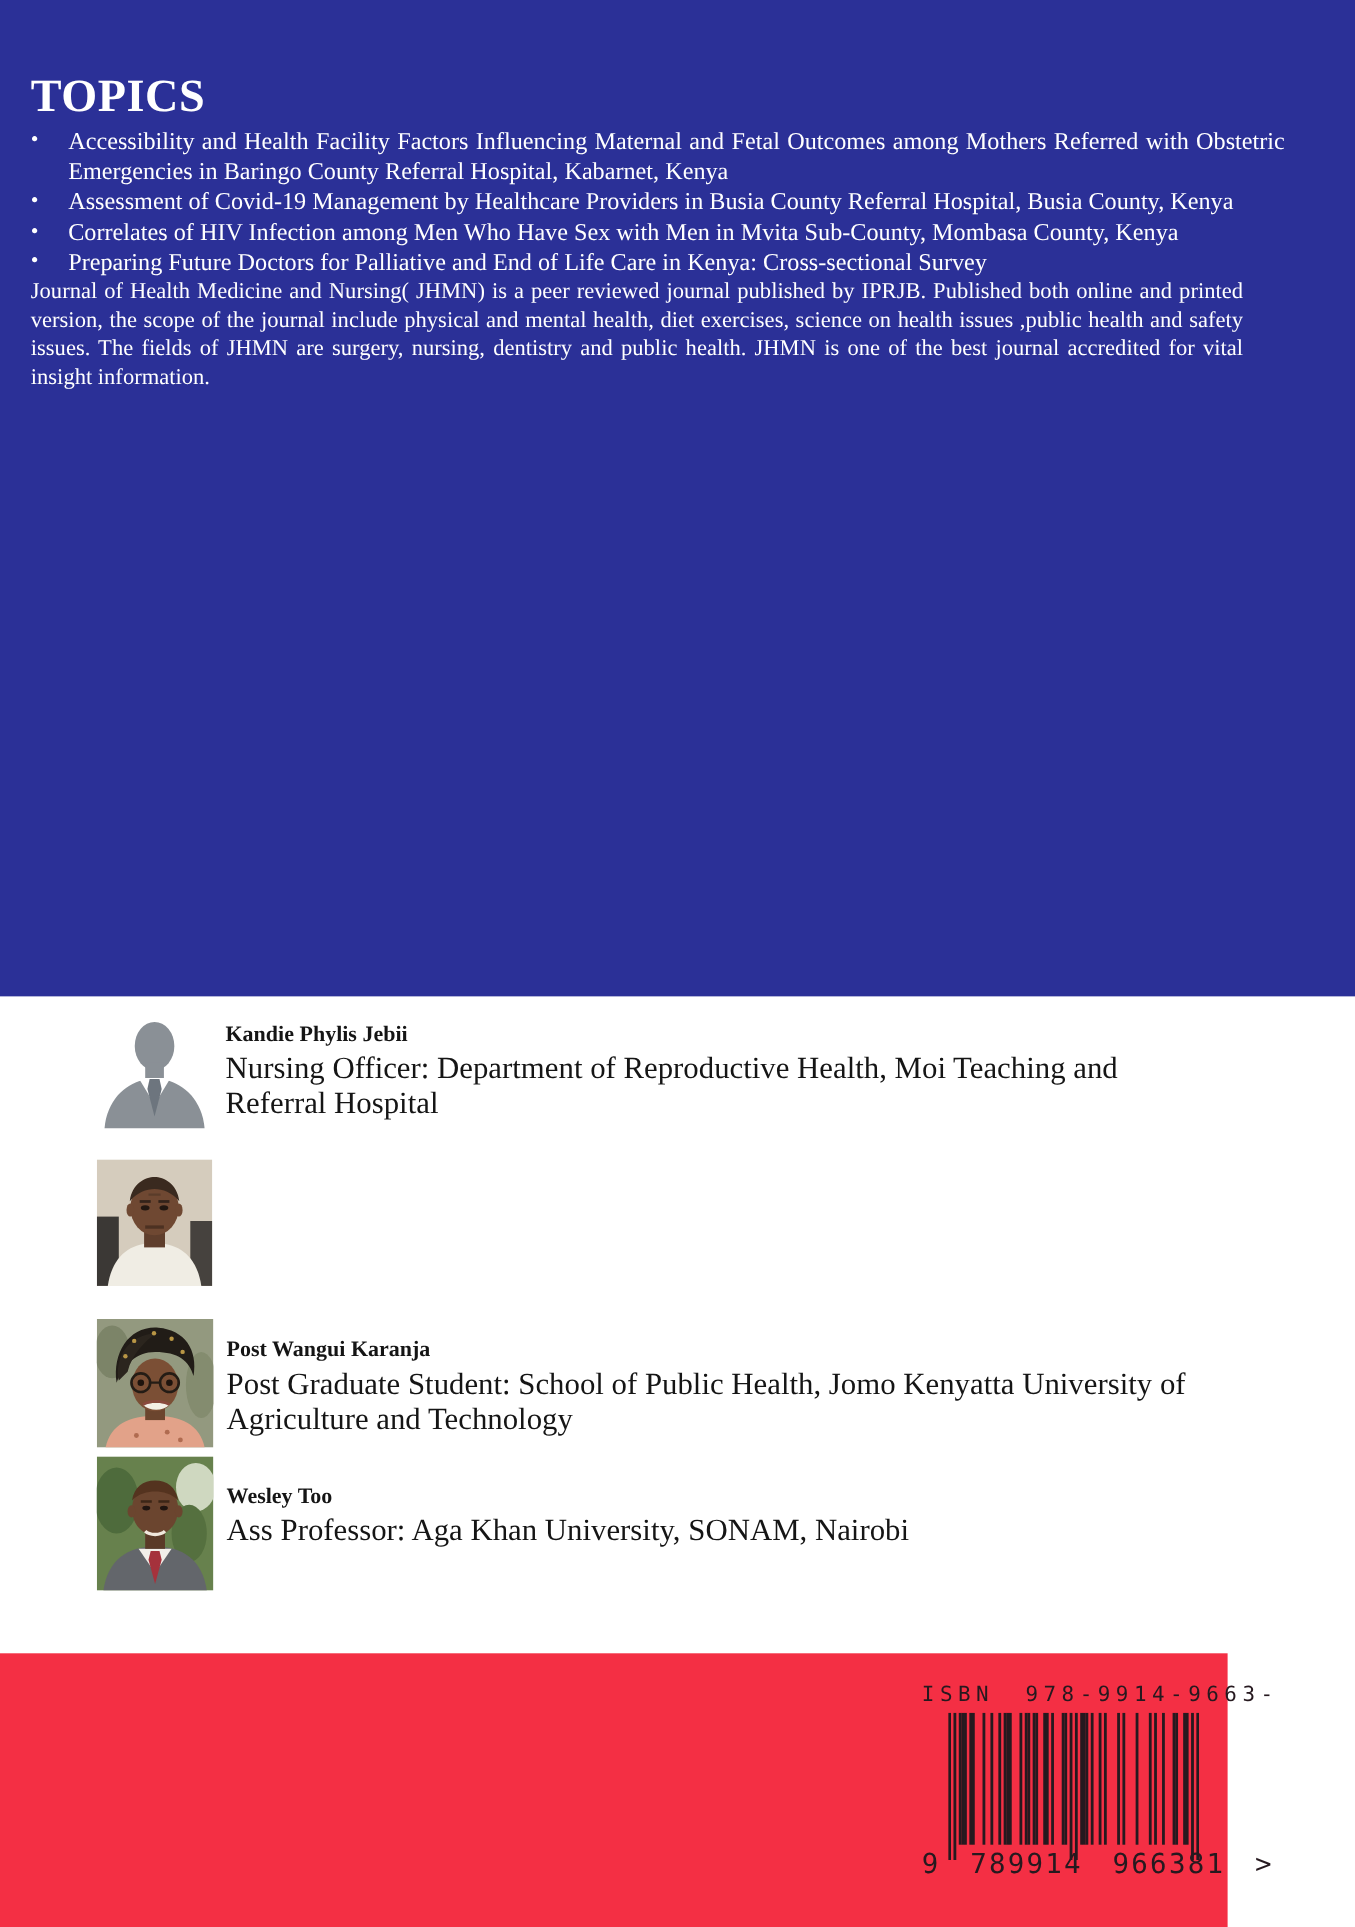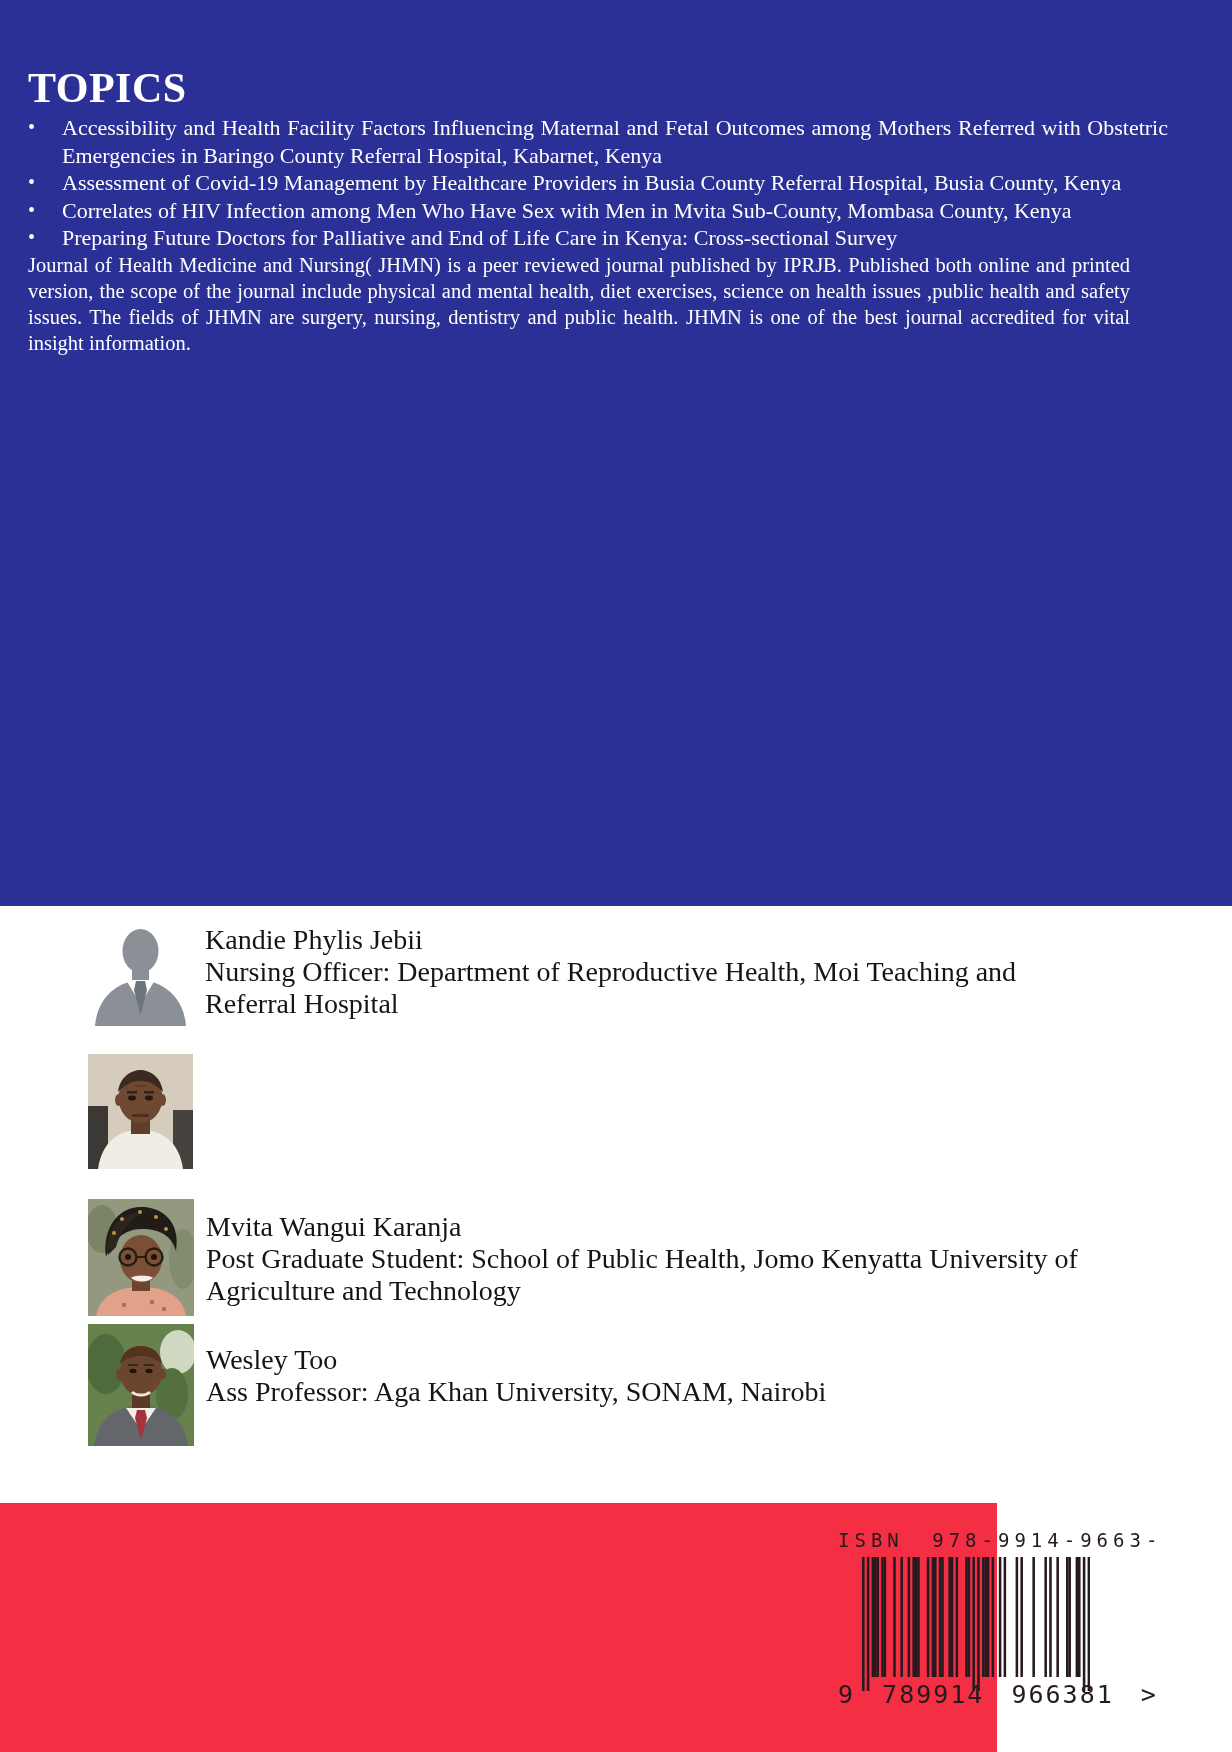--- a/index.html
+++ b/index.html
@@ -55,32 +55,32 @@
   .author-row.gap-a { margin-bottom: 28px; }
   .author-row.gap-b { margin-bottom: 30px; }
   .author-row.gap-c { margin-bottom: 8px; }
   .author-photo {
     flex: 0 0 105px;
     margin-right: 12px;
   }
   .author-photo svg { display: block; }
   .author-text { width: 880px; }
   .author-name {
-    font-size: 28px;
-    font-weight: normal;
+    font-size: 20px;
+    font-weight: bold;
     line-height: 32px;
   }
   .author-role {
     font-size: 28px;
     line-height: 32px;
   }
 
   
   .red-section {
-    width: 997px; height: 249px;
+    width: 1116px; height: 249px;
     background: #f42f44;
     position: relative;
   }
   .barcode-block {
     position: absolute;
     left: 838px; top: 26px;
     width: 276px;
     text-align: center;
   }
   .isbn-label {
@@ -194,21 +194,21 @@
           <circle cx="40" cy="58" r="8.5" fill="none" stroke="#241c15" stroke-width="2.4"></circle>
           <circle cx="66" cy="58" r="8.5" fill="none" stroke="#241c15" stroke-width="2.4"></circle>
           <path d="M48.5,58 L57.5,58" stroke="#241c15" stroke-width="2" fill="none"></path>
           <circle cx="40" cy="58" r="3" fill="#1d130d"></circle>
           <circle cx="66" cy="58" r="3" fill="#1d130d"></circle>
           <path d="M42,78 C48,84 60,84 66,78 C60,76 48,76 42,78 Z" fill="#f4efe6"></path>
           <path d="M42,78 C48,74 60,74 66,78" stroke="#8a4a3e" stroke-width="2.4" fill="none"></path>
         </svg>
       </div>
       <div class="author-text" style="padding-top:12px;">
-        <div class="author-name">Mvita Wangui Karanja</div>
+        <div class="author-name">Post Wangui Karanja</div>
         <div class="author-role">Post Graduate Student: School of Public Health, Jomo Kenyatta University of Agriculture and Technology</div>
       </div>
     </div>
 
     <div class="author-row">
       <div class="author-photo">
         <svg width="106" height="122" viewBox="0 0 106 122">
           <rect width="106" height="122" fill="#67814d"></rect>
           <ellipse cx="18" cy="40" rx="20" ry="30" fill="#4e6b3c"></ellipse>
           <ellipse cx="90" cy="28" rx="18" ry="22" fill="#cfd8c0"></ellipse>

